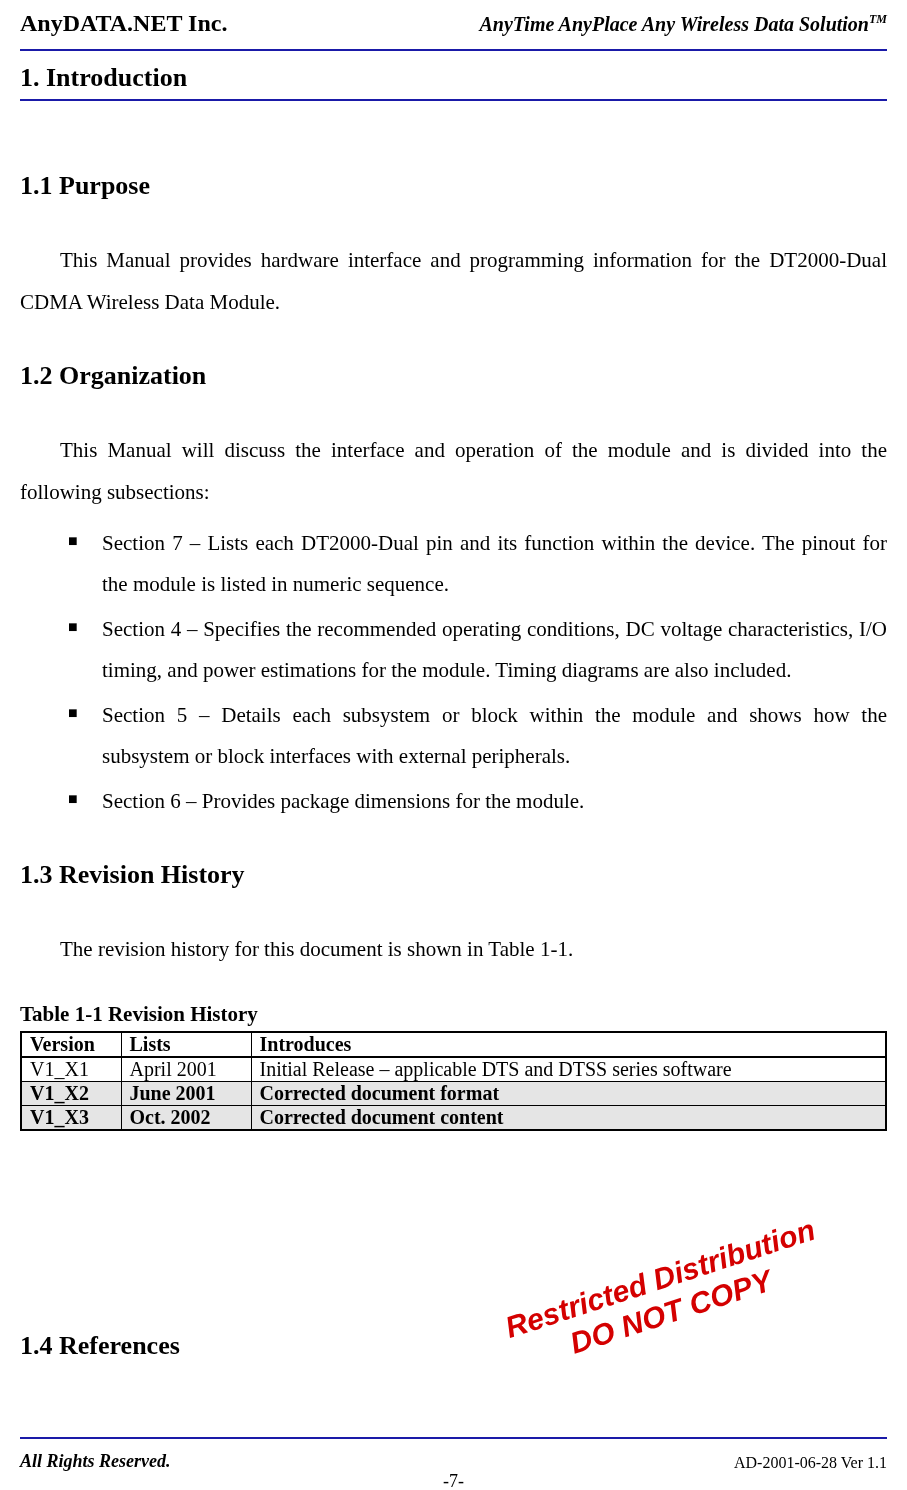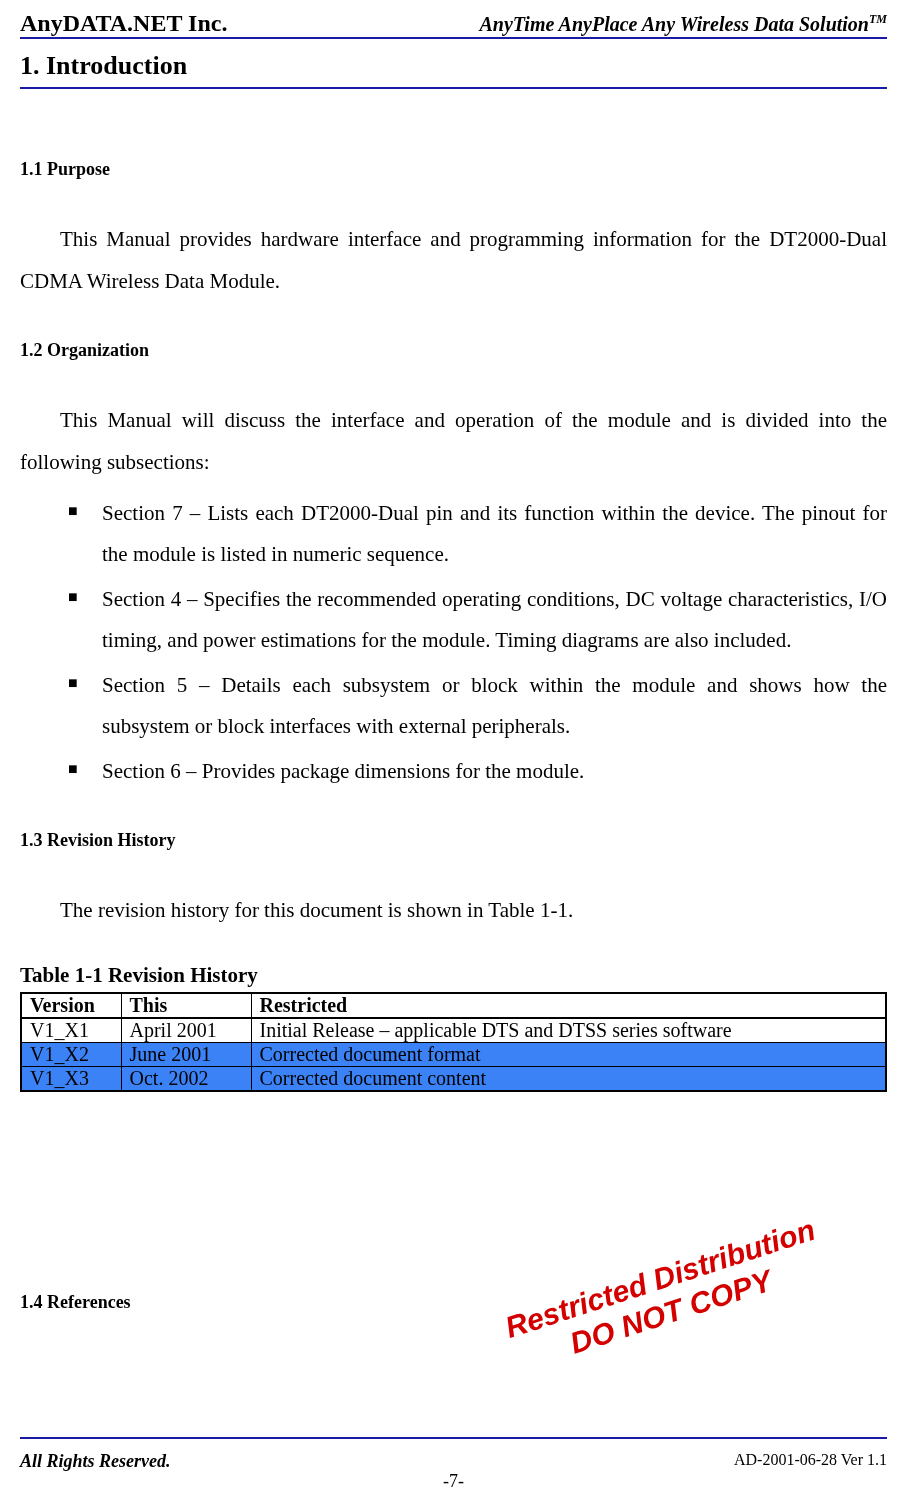--- a/index.html
+++ b/index.html
@@ -11,21 +11,21 @@
       width: 907px;
       height: 1490px;
       position: relative;
       padding: 0 20px;
     }
     .page-header {
       display: flex;
       justify-content: space-between;
       align-items: baseline;
       padding-top: 10px;
-      padding-bottom: 0;
+      padding-bottom: 12px;
     }
     .company {
       font-weight: bold;
       font-size: 24px;
     }
     .tagline {
       font-style: italic;
       font-weight: bold;
       font-size: 20px;
     }
@@ -39,21 +39,21 @@
       font-size: 26px;
       font-weight: bold;
       margin-bottom: 6px;
     }
     .section-rule {
       border: none;
       border-top: 2px solid #1a1aa8;
       margin-bottom: 70px;
     }
     .subheading {
-      font-size: 18px;
+      font-size: 26px;
       font-weight: bold;
       margin-top: 38px;
       margin-bottom: 38px;
     }
     .body-text {
       text-align: justify;
       line-height: 2.0;
       margin-bottom: 10px;
     }
     .indent { text-indent: 40px; }
@@ -89,21 +89,21 @@
     table.rev th, table.rev td {
       border: 1px solid #000;
       padding: 0 8px;
       text-align: left;
       font-size: 20px;
     }
     table.rev th {
       font-weight: bold;
       border-bottom: 2px solid #000;
     }
-    table.rev tr.shaded td { background: #3b82f6; }
+    table.rev tr.shaded td { background: #e5e5e5; font-weight: bold; }
     table.rev col.c1 { width: 100px; }
     table.rev col.c2 { width: 130px; }
     .watermark {
       position: absolute;
       right: 80px;
       bottom: 160px;
       transform: rotate(-18deg);
       color: #d40000;
       font-family: Arial, Helvetica, sans-serif;
       font-weight: bold;
@@ -118,21 +118,21 @@
       left: 20px; right: 20px; bottom: 18px;
     }
     .footer-rule {
       border: none;
       border-top: 2px solid #1a1aa8;
       margin-bottom: 6px;
     }
     .footer-row {
       display: flex;
       justify-content: space-between;
-      align-items: flex-start;
+      align-items: flex-end;
       font-size: 18px;
       margin-top: 12px;
     }
     .footer-left { font-style: italic; font-weight: bold; }
     .footer-center {
       position: absolute;
       left: 0; right: 0;
       text-align: center;
       bottom: -20px;
       font-size: 18px;
@@ -171,22 +171,22 @@
 <div class="table-caption">Table 1-1 Revision History</div>
 <table class="rev">
   <colgroup>
       <col class="c1">
       <col class="c2">
       <col>
     </colgroup>
   <thead>
     <tr>
       <th>Version</th>
-      <th>This</th>
-      <th>Restricted</th>
+      <th>Lists</th>
+      <th>Introduces</th>
     </tr>
   </thead>
   <tbody>
     <tr>
       <td>V1_X1</td>
       <td>April 2001</td>
       <td>Initial Release – applicable DTS and DTSS series software</td>
     </tr>
     <tr class="shaded">
       <td>V1_X2</td>

